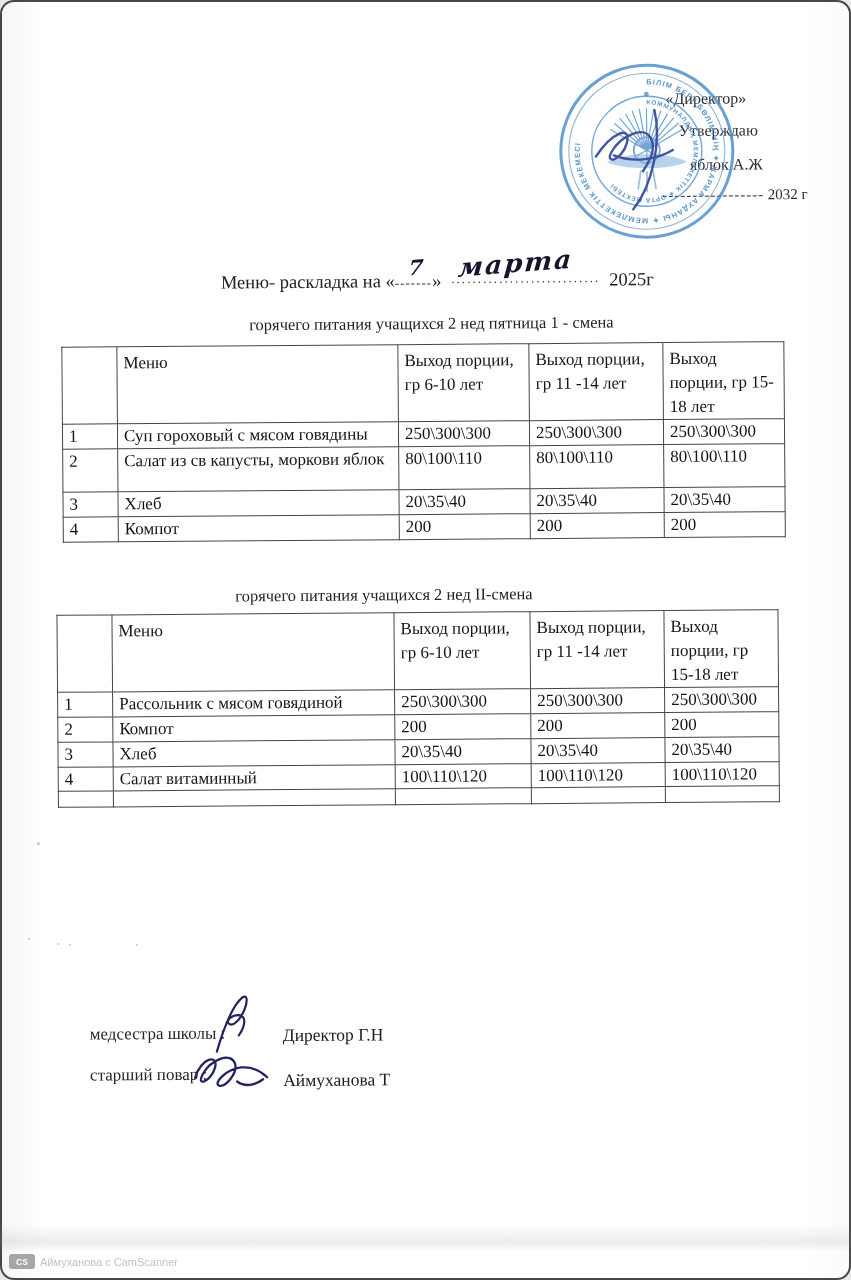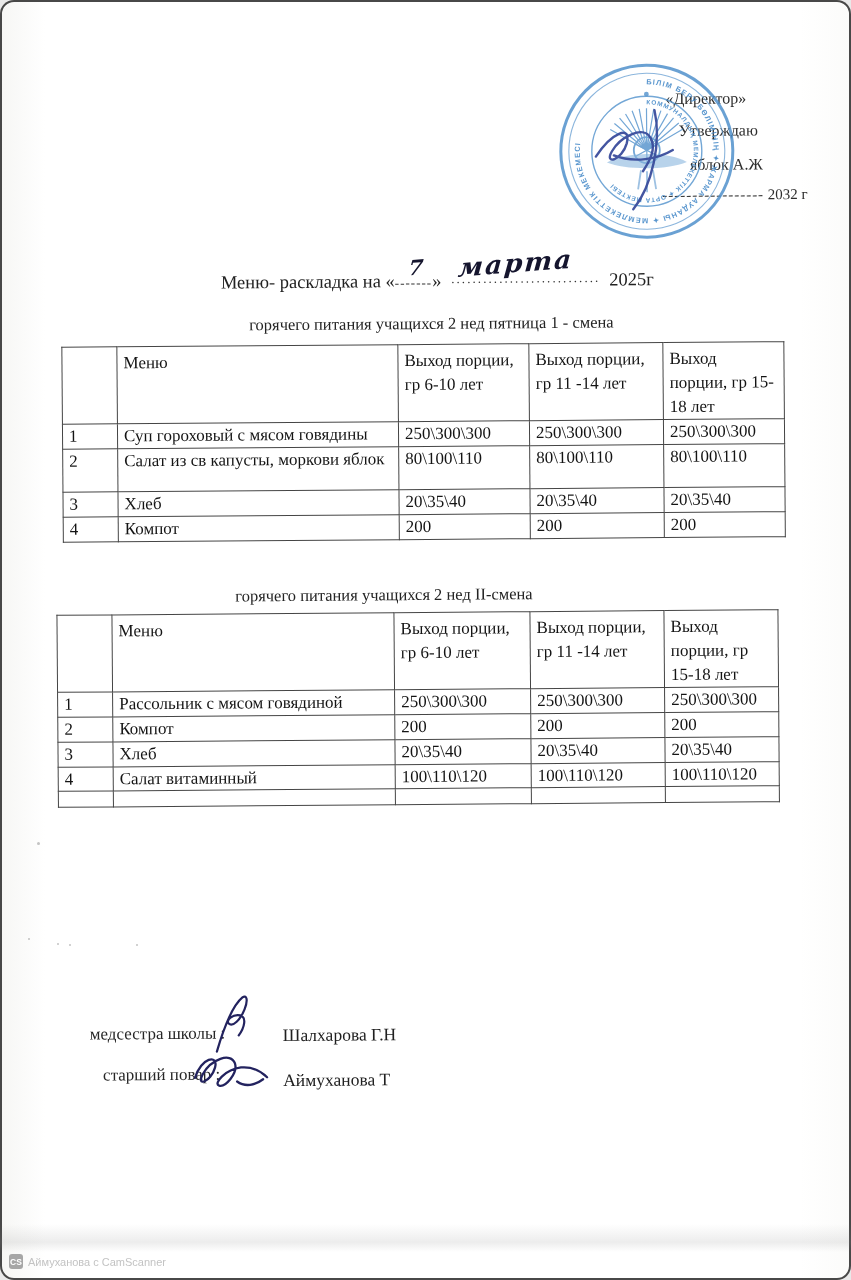--- a/index.html
+++ b/index.html
@@ -47,21 +47,21 @@
   .t1 { left:62px; top:344px; width:722px; }
   .t2 { left:55px; top:612px; width:721px; }
 
   
   .sig-label { position:absolute; font-size:17px; color:#262626; white-space:nowrap; }
   .sig-name  { position:absolute; font-size:17.5px; color:#202020; white-space:nowrap; }
   .sig-svg { position:absolute; }
 
   
   .wm { position:absolute; left:9px; top:1254px; display:flex; align-items:center; gap:5px; font-family:"Liberation Sans", sans-serif; }
-  .wm-badge { width:14px; height:15px; background:#a6a6a6; border-radius:3px; color:#fff; font-size:8.5px; font-weight:bold; display:flex; align-items:center; justify-content:center; }
+  .wm-badge { width:26px; height:15px; background:#a6a6a6; border-radius:3px; color:#fff; font-size:8.5px; font-weight:bold; display:flex; align-items:center; justify-content:center; }
   .wm-text { font-size:11px; color:#c3c3c3; }
 
   
   .shadow-band { position:absolute; left:0; right:0; top:1224px; height:28px;
     background:linear-gradient(to bottom, rgba(255,255,255,0), rgba(140,140,140,.16) 65%, rgba(255,255,255,0)); }
   .speck { position:absolute; background:#8a8a8a; opacity:.5; border-radius:50%; }
 </style>
 </head>
 <body>
 
@@ -214,23 +214,23 @@
         <td></td>
         <td></td>
       </tr>
     </tbody>
       </table>
 
     <div class="sig-label" style="left:85px; top:1022px;">медсестра школы :</div>
     <svg class="sig-svg" style="left:198px; top:992px;" width="60" height="62" viewBox="0 0 60 62">
       <path d="M14,58 C20,38 30,12 40,4 C44,1 46,6 42,16 C38,26 30,34 26,30 C23,27 30,20 38,22 C44,24 42,34 36,42" fill="none" stroke="#23235f" stroke-width="2.2" stroke-linecap="round"></path>
     </svg>
-    <div class="sig-name" style="left:278px; top:1024px;">Шалхарова Г.Н</div>
-
-    <div class="sig-label" style="left:85px; top:1063px;margin-left:13px;">старший  повар :</div>
+    <div class="sig-name" style="left:278px; top:1024px;">Директор Г.Н</div>
+
+    <div class="sig-label" style="left:85px; top:1063px;">старший  повар :</div>
     <svg class="sig-svg" style="left:186px; top:1046px;" width="82" height="48" viewBox="0 0 82 48">
       <path d="M4,30 C10,10 28,6 24,20 C20,34 4,40 12,26 C20,12 40,4 44,16 C47,26 34,40 28,38 C22,36 34,22 50,20 C62,19 70,24 76,30 M46,34 C54,40 64,38 72,32" fill="none" stroke="#23235f" stroke-width="2.3" stroke-linecap="round"></path>
     </svg>
     <div class="sig-name" style="left:278px; top:1069px;">Аймуханова Т</div>
   </div>
 
   <div class="shadow-band"></div>
   <div class="speck" style="left:37px; top:842px; width:3px; height:3px;"></div>
   <div class="speck" style="left:28px; top:938px; width:2px; height:2px;"></div>
   <div class="speck" style="left:57px; top:943px; width:2px; height:2px;"></div>

